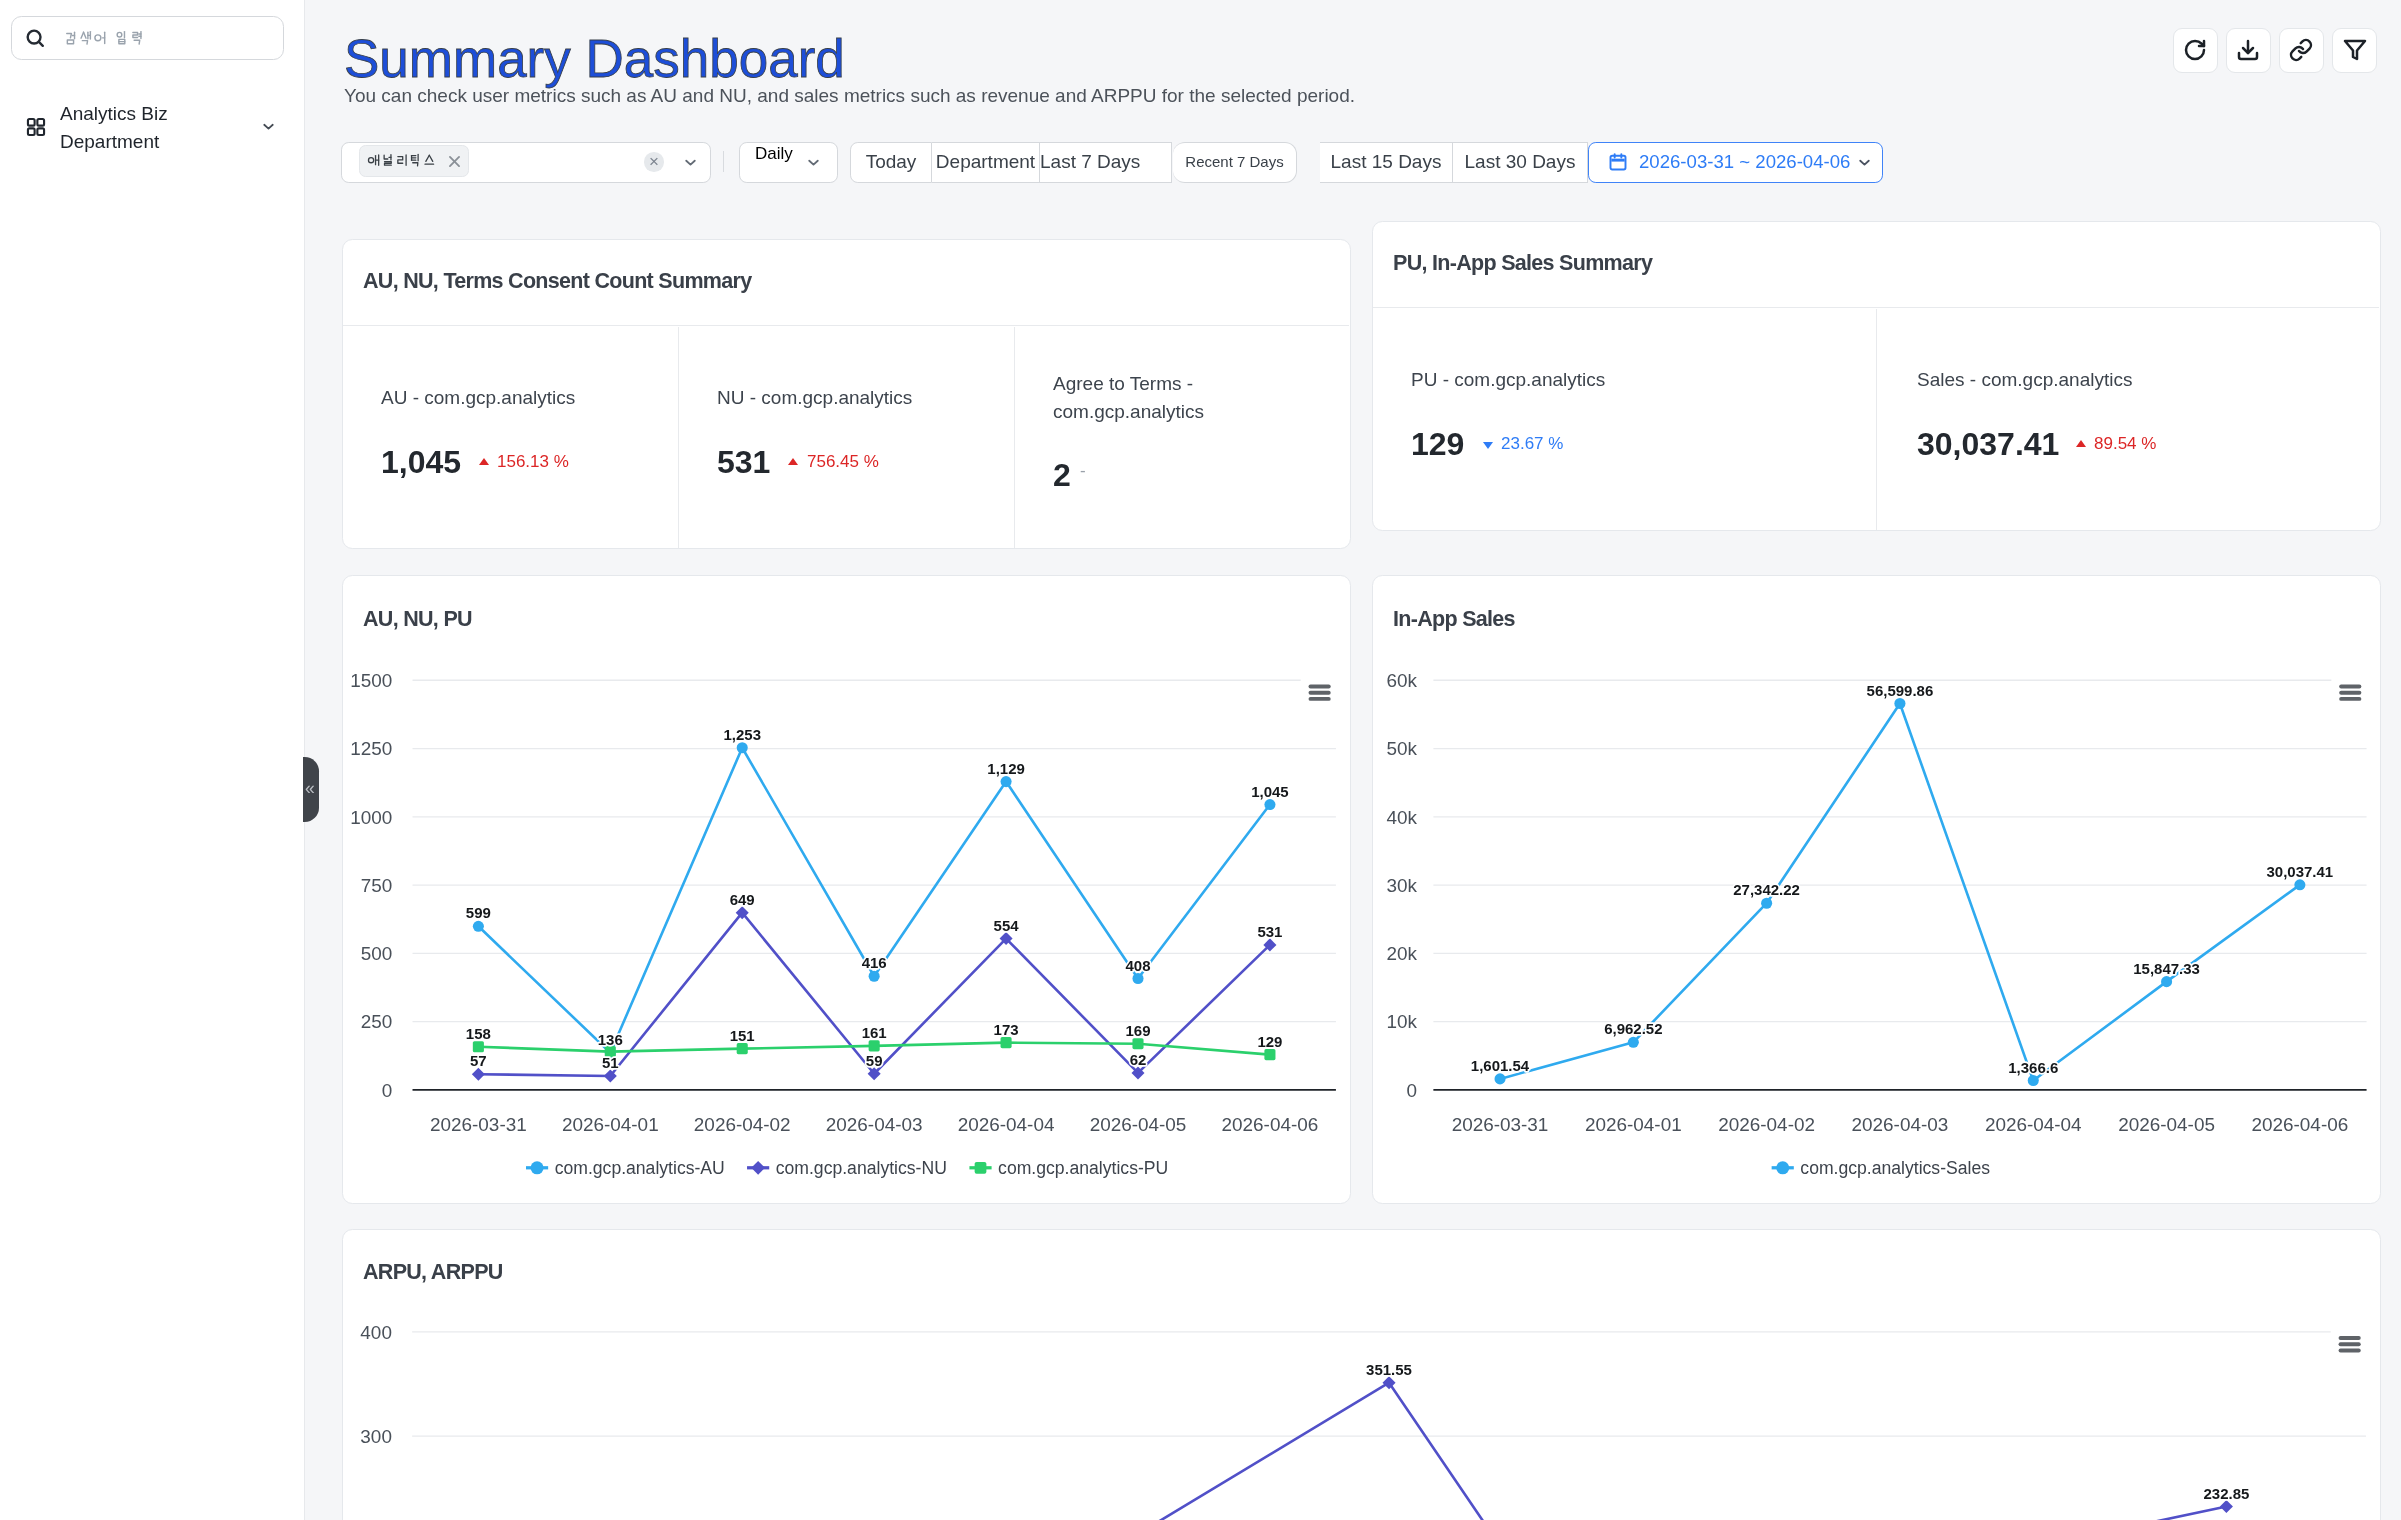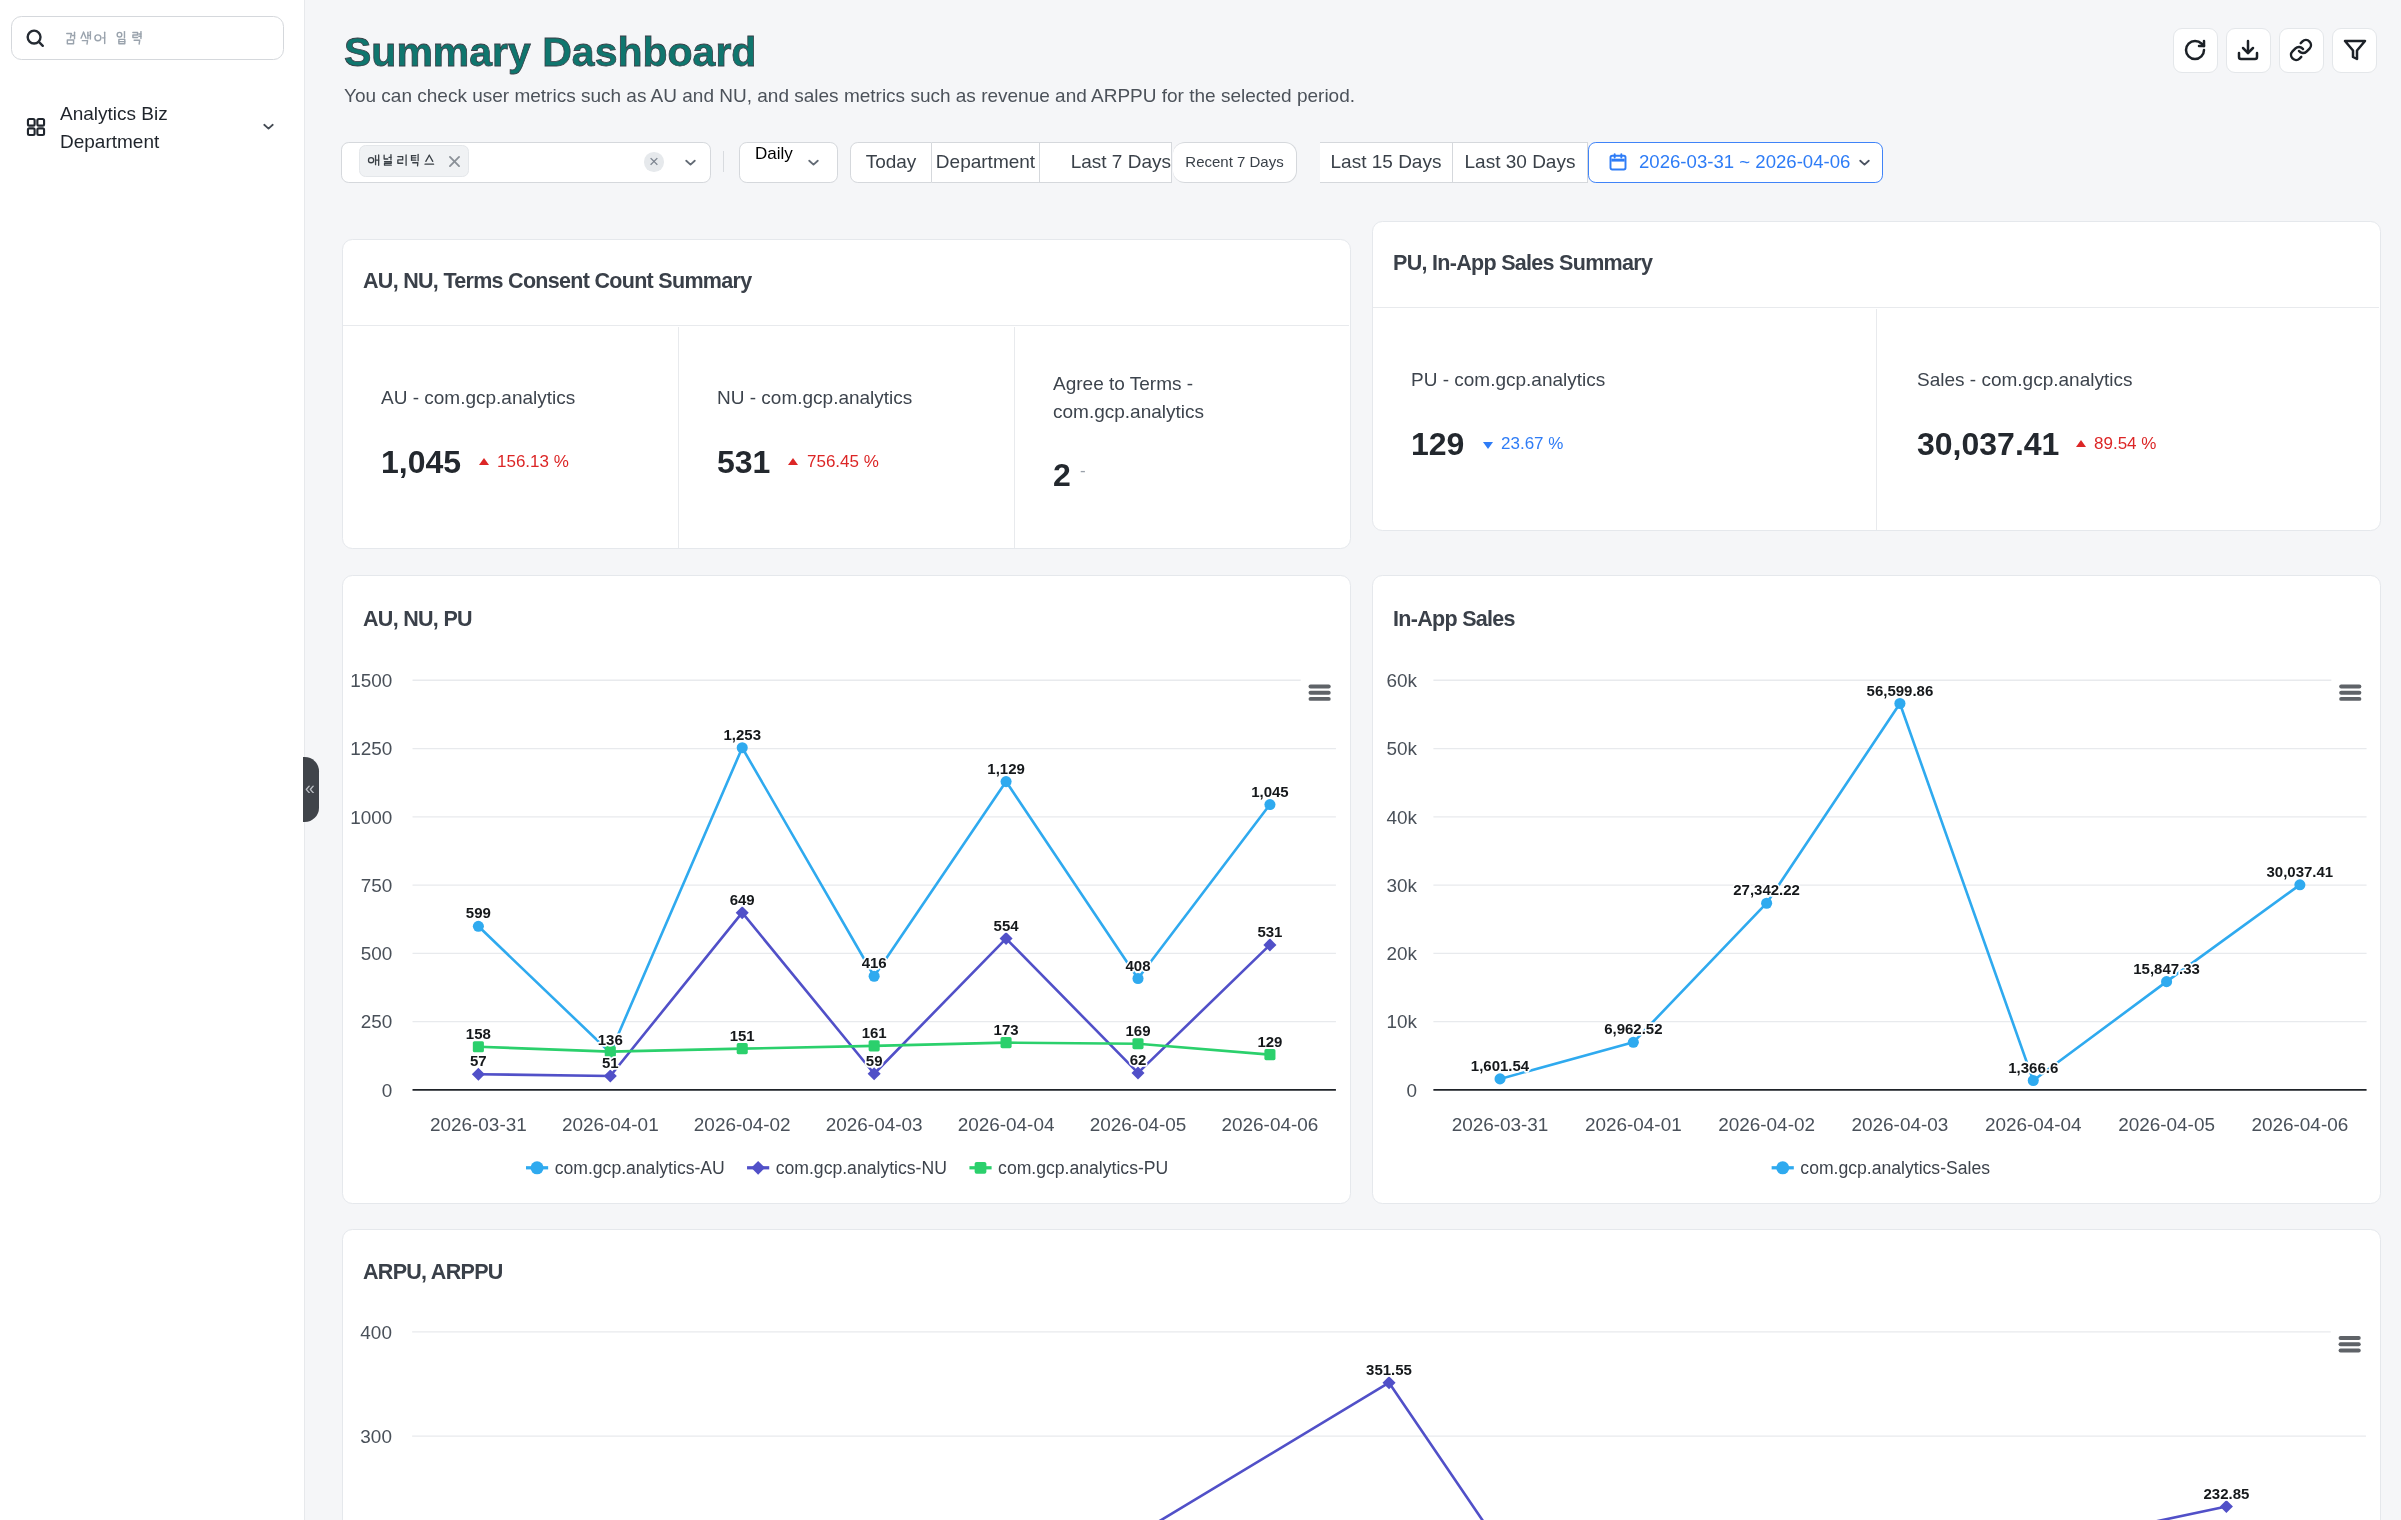--- a/index.html
+++ b/index.html
@@ -48,21 +48,21 @@
       <rect x="3.2" y="13.5" width="7.3" height="7.3" rx="1.6"></rect>
       <rect x="13.5" y="13.5" width="7.3" height="7.3" rx="1.6"></rect>
     </svg>
 <div class="t" style="left:60px;top:104px;font-size:19px;color:#1f242b">Analytics Biz</div>
 <div class="t" style="left:60px;top:132px;font-size:19px;color:#1f242b">Department</div>
 <svg class="abs" style="left:260px;top:118px" width="17" height="17" viewBox="0 0 24 24" fill="none" stroke="#444b54" stroke-width="2.5" stroke-linecap="round" stroke-linejoin="round">
       <polyline points="6 9.5 12 15 18 9.5"></polyline>
     </svg>
 <div class="abs" style="left:303px;top:757px;width:15.7px;height:65px;background:#40444a;border-radius:0 14.3px 14.3px 0"></div>
 <div class="t" style="left:305px;top:780px;font-size:17.6px;color:#b9bdc2">«</div>
-<div class="t" style="left:344px;top:32px;font-size:41px;font-weight:700;-webkit-text-stroke:0.8px #383f47;color:#0f766e">Summary Dashboard</div>
+<div class="t" style="left:344px;top:32px;font-size:53px;font-weight:400;-webkit-text-stroke:0.8px #383f47;color:#1d4ed8">Summary Dashboard</div>
 <div class="t" style="left:344px;top:86px;font-size:19px;color:#4c525a">You can check user metrics such as AU and NU, and sales metrics such as revenue and ARPPU for the selected period.</div>
 <div class="abs" style="left:2173px;top:28px;width:45px;height:45px;background:#fff;border:1.3px solid #e4e7ea;border-radius:9px"></div>
 <svg class="abs" style="left:2183px;top:38px" width="24" height="24" viewBox="0 0 24 24" fill="none" stroke="#1c2127" stroke-width="2.5" stroke-linecap="round" stroke-linejoin="round">
       <path d="M21 12a9 9 0 1 1-9-9c2.52 0 4.93 1 6.74 2.74L21 8"></path>
       <path d="M21 3v5h-5"></path>
     </svg>
 <div class="abs" style="left:2226px;top:28px;width:45px;height:45px;background:#fff;border:1.3px solid #e4e7ea;border-radius:9px"></div>
 <svg class="abs" style="left:2236px;top:38px" width="24" height="24" viewBox="0 0 24 24" fill="none" stroke="#1c2127" stroke-width="2.5" stroke-linecap="round" stroke-linejoin="round">
       <path d="M21 15v4a2 2 0 0 1-2 2H5a2 2 0 0 1-2-2v-4"></path>
       <polyline points="7 10 12 15 17 10"></polyline>
@@ -110,21 +110,21 @@
       <polyline points="6 9.5 12 15 18 9.5"></polyline>
     </svg>
 <div class="abs" style="left:723px;top:151px;width:1.3px;height:21px;background:#d8dbdf"></div>
 <div class="abs" style="left:739px;top:142px;width:99px;height:41px;border:1.3px solid #d5d8dc;border-radius:7.8px;background:#fff"></div>
 <div class="t" style="left:755px;top:145px;font-size:17px;color:#000000">Daily</div>
 <svg class="abs" style="left:805px;top:154px" width="17" height="17" viewBox="0 0 24 24" fill="none" stroke="#636b75" stroke-width="2.6" stroke-linecap="round" stroke-linejoin="round">
       <polyline points="6 9.5 12 15 18 9.5"></polyline>
     </svg>
 <div class="abs" style="left:850px;top:142px;width:82px;height:41px;border:1.3px solid #d5d8dc;border-radius:7.8px 0 0 7.8px;background:#fff;text-align:center;font-size:19px;color:#3a4149;line-height:38px">Today</div>
 <div class="abs" style="left:932px;top:142px;width:108px;height:41px;border:1.3px solid #d5d8dc;border-left:none;border-radius:0;background:#fff;text-align:center;font-size:19px;color:#3a4149;line-height:38px">Department</div>
-<div class="abs" style="left:1040px;top:142px;width:132px;height:41px;border:1.3px solid #d5d8dc;border-left:none;border-radius:0;background:#fff;text-align:right;font-size:19px;color:#3a4149;line-height:38px">Last 7 Days</div>
+<div class="abs" style="left:1040px;top:142px;width:132px;height:41px;border:1.3px solid #d5d8dc;border-left:none;border-radius:0;background:#fff;text-align:left;font-size:19px;color:#3a4149;line-height:38px">Last 7 Days</div>
 <div class="abs" style="left:1173px;top:142px;width:124px;height:41px;border:1.3px solid #d5d8dc;border-left:none;border-radius:12px;background:#fff;text-align:center;font-size:15px;color:#3a4149;line-height:38px">Recent 7 Days</div>
 <div class="abs" style="left:1320px;top:142px;width:133px;height:41px;border:1.3px solid #d5d8dc;border-left:none;border-radius:0;background:#fff;text-align:center;font-size:19px;color:#3a4149;line-height:38px">Last 15 Days</div>
 <div class="abs" style="left:1453px;top:142px;width:135px;height:41px;border:1.3px solid #d5d8dc;border-left:none;border-radius:0;background:#fff;text-align:center;font-size:19px;color:#3a4149;line-height:38px">Last 30 Days</div>
 <div class="abs" style="left:1588px;top:142px;width:295px;height:41px;border:1.6px solid #3f83f8;border-radius:7.8px;background:#fff"></div>
 <svg class="abs" style="left:1608px;top:152px" width="20" height="20" viewBox="0 0 24 24" fill="none" stroke="#2e7cf6" stroke-width="2.3" stroke-linecap="round" stroke-linejoin="round">
       <rect x="3" y="4.5" width="18" height="16.5" rx="2"></rect>
       <line x1="8" y1="2.5" x2="8" y2="6.5"></line>
       <line x1="16" y1="2.5" x2="16" y2="6.5"></line>
       <rect x="4" y="8" width="16" height="3.5" fill="#2e7cf6" stroke="none"></rect>
     </svg>

